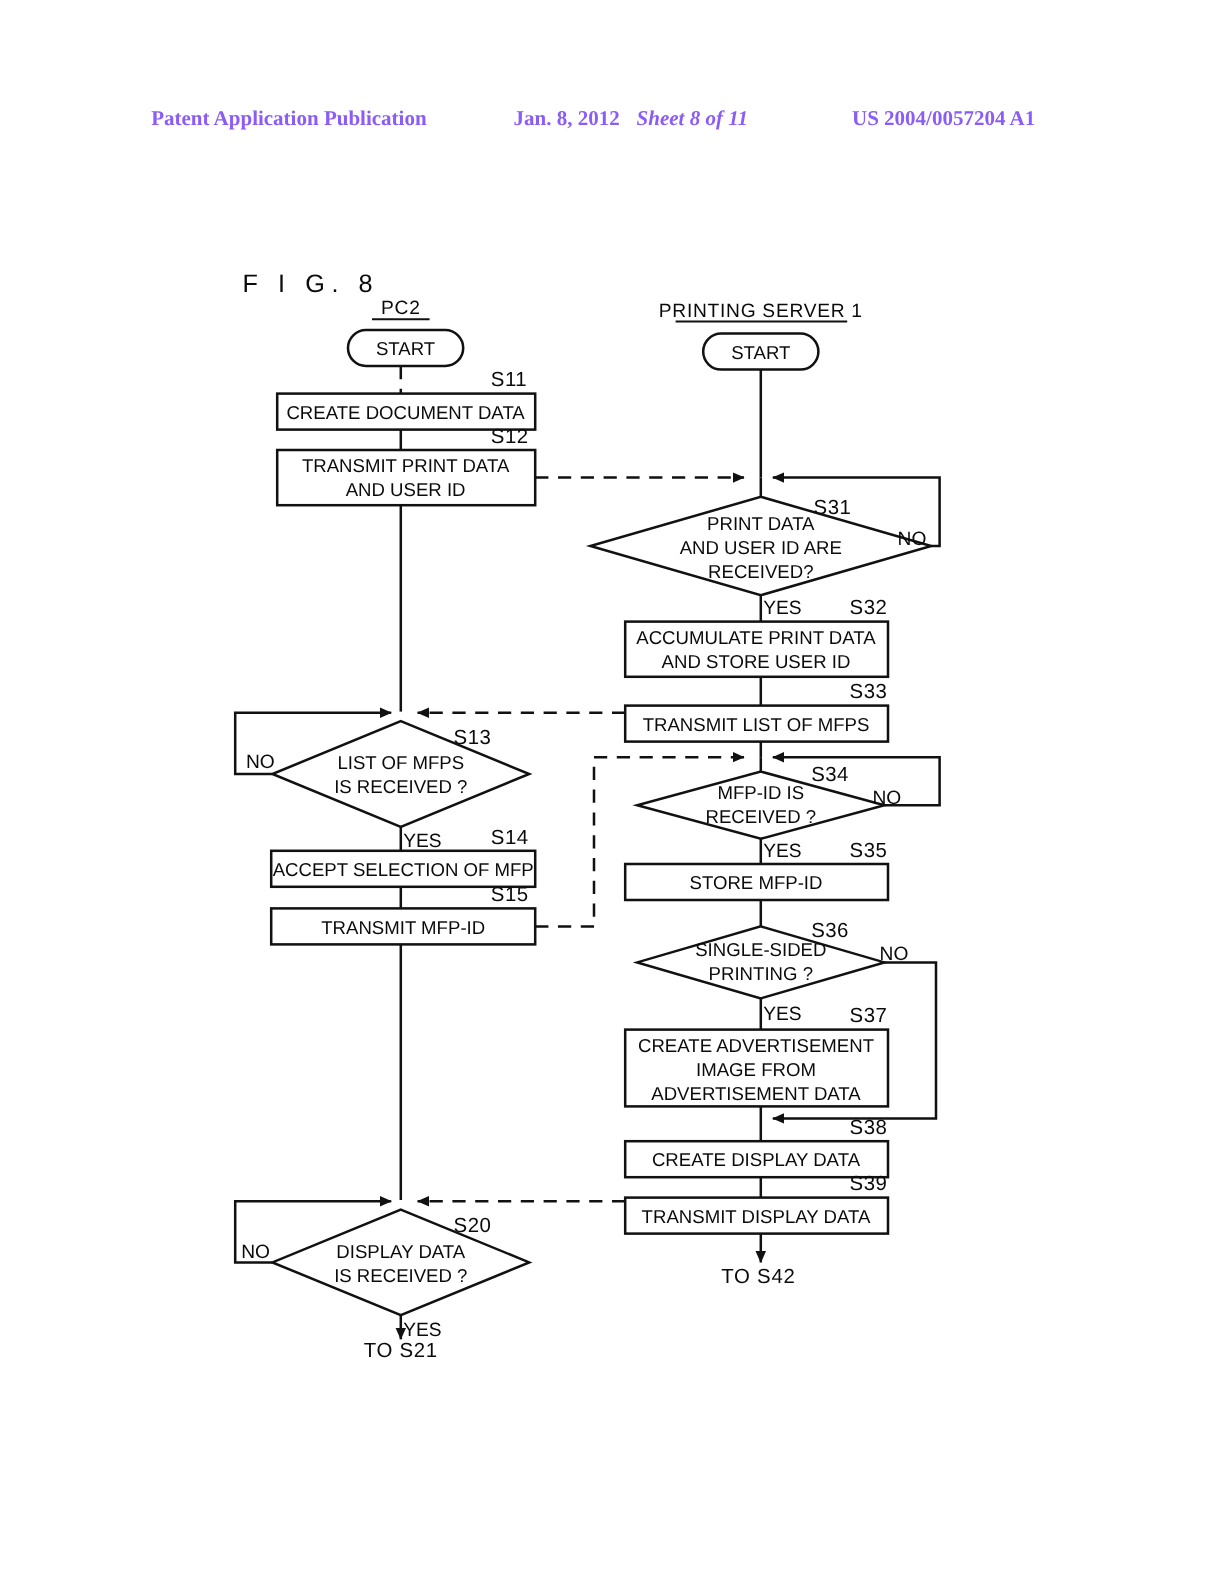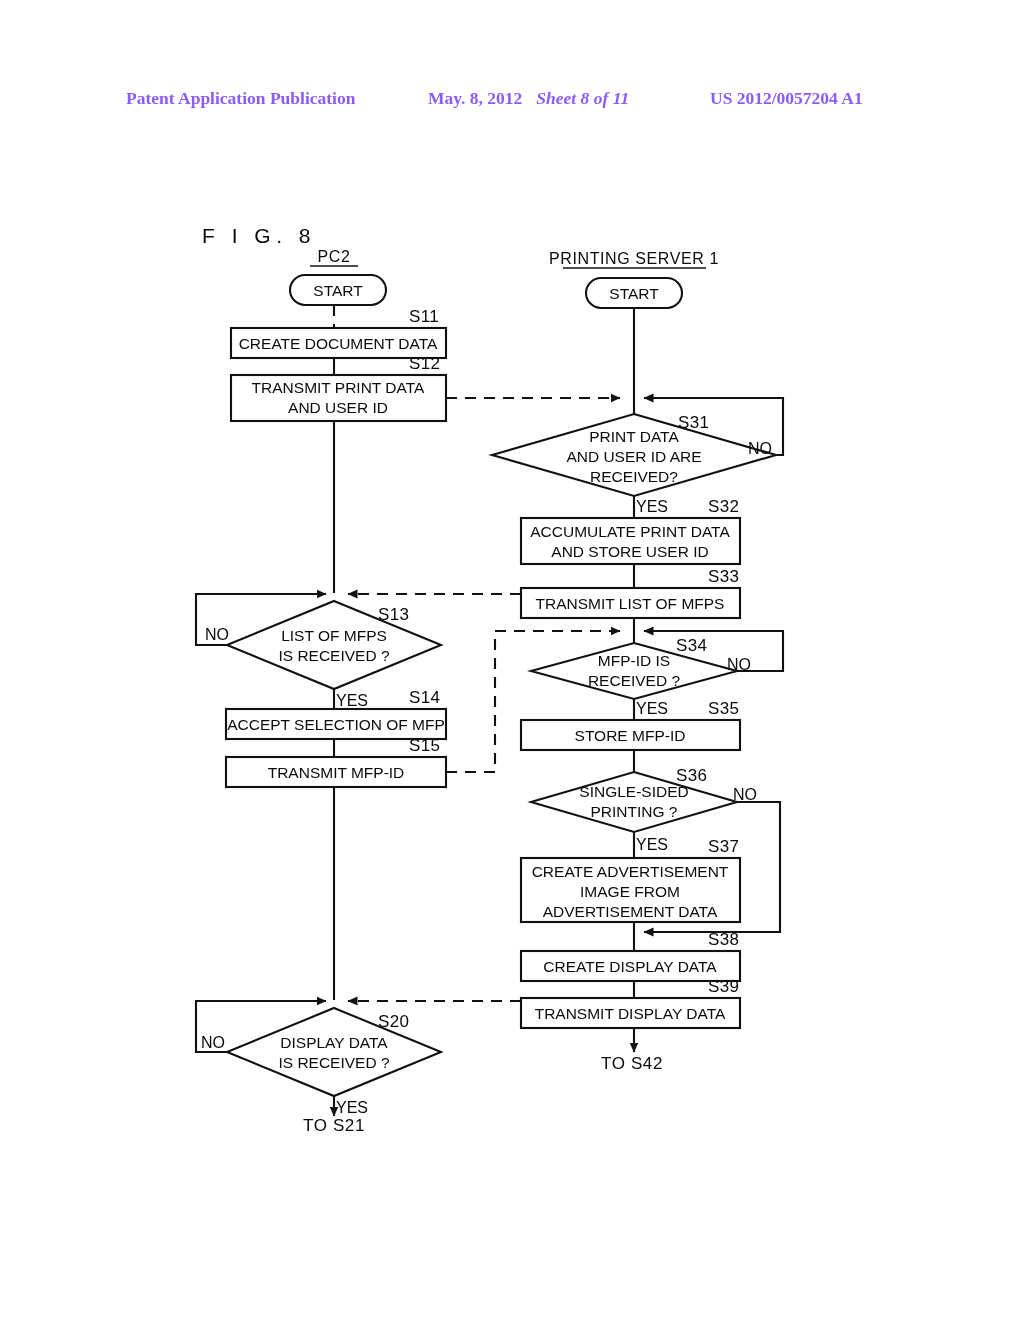--- a/index.html
+++ b/index.html
@@ -112,23 +112,23 @@
   }
 </style>
 </head>
 <body>
 
 <div id="page">
 
   <div class="pub-header">
     <span class="hdr-left">Patent Application Publication</span>
     <span class="hdr-mid">
-      <span>May. 8, 2012</span><span class="sheet">Sheet 8 of 11</span>
+      <span>Jan. 8, 2012</span><span class="sheet">Sheet 8 of 11</span>
     </span>
-    <span class="hdr-right">US 2012/0057204 A1</span>
+    <span class="hdr-right">US 2004/0057204 A1</span>
   </div>
 
   <svg class="flow" viewBox="0 0 1024 1320">
     <defs>
       <marker id="ah" markerWidth="11" markerHeight="11" refX="9.5" refY="5" orient="auto" markerUnits="userSpaceOnUse">
         <path d="M0,0.6 L10,5 L0,9.4 Z" fill="#111111"></path>
       </marker>
       <marker id="ahl" markerWidth="11" markerHeight="11" refX="9.5" refY="5" orient="auto" markerUnits="userSpaceOnUse">
         <path d="M0,0.6 L10,5 L0,9.4 Z" fill="#111111"></path>
       </marker>

